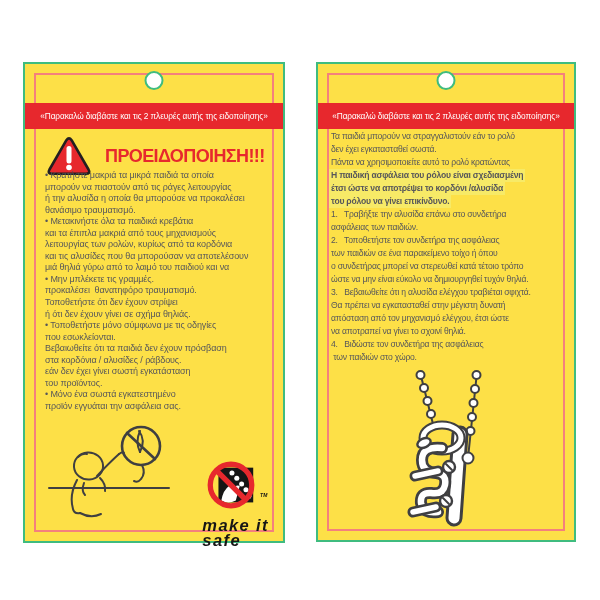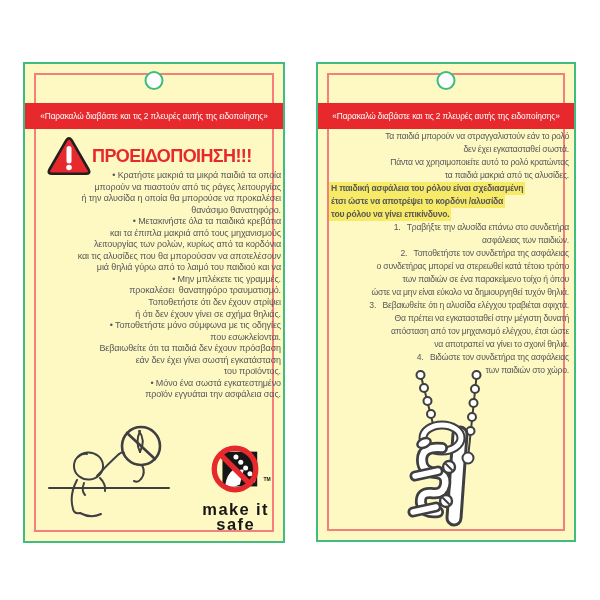--- a/index.html
+++ b/index.html
@@ -2,39 +2,39 @@
 <html style="--green: #3fbc7f; --red: #e7282d; --pink: #f4807d; --text: #57575a; --hl: #f7ea67; --ink: #3f3f41; --logo-black: #161616;"><head>
 <meta charset="utf-8">
 <style>
   :root{
     --green:#3fbc7f; --red:#e7282d; --pink:#f4807d; --text:#57575a;
     --hl:#f7ea67; --ink:#3f3f41; --logo-black:#161616;
   }
   html,body{margin:0;padding:0;background:#ffffff;}
   .canvas{position:relative;width:600px;height:600px;background:#fff;overflow:hidden;
           font-family:"Liberation Sans","DejaVu Sans",sans-serif;color:var(--text);}
-  .tag{position:absolute;border:2px solid var(--green);background:#fef9c3;box-sizing:border-box;}
+  .tag{position:absolute;border:2px solid var(--green);background:#fde047;box-sizing:border-box;}
   .tag-left{left:23px;top:62px;width:262px;height:481px;}
   .tag-right{left:316px;top:62px;width:260px;height:480px;}
   .red-frame{position:absolute;inset:9px;border:2px solid var(--pink);pointer-events:none;}
   .hole{position:absolute;left:50%;top:7px;transform:translateX(-50%);
         width:19px;height:19px;border-radius:50%;border:2.5px solid var(--green);
         background:#fff;z-index:2;box-sizing:border-box;}
   .banner{position:absolute;left:0;right:0;top:39px;height:26px;background:var(--red);
           display:flex;align-items:center;justify-content:center;z-index:3;}
   .banner span{color:#fff;font-size:8.3px;letter-spacing:-0.1px;white-space:nowrap;}
-  .warn-head{position:absolute;left:22px;top:72px;display:flex;align-items:center;gap:1px;}
+  .warn-head{position:absolute;left:22px;top:72px;display:flex;align-items:center;gap:14px;}
   .warn-title{color:var(--red);font-weight:bold;font-size:18px;letter-spacing:-0.6px;white-space:nowrap;}
   .body{position:absolute;}
-  .body .line{white-space:pre;text-align:right;}
+  .body .line{white-space:pre;}
   .body-left{left:20px;top:106px;width:236px;font-size:9px;line-height:11.55px;letter-spacing:-0.12px;}
   .body-right{left:13px;top:66px;width:238px;font-size:8.6px;line-height:13px;letter-spacing:-0.22px;}
   .line.hl{background:var(--hl);width:max-content;padding:0 2px;margin-left:-2px;font-weight:bold;}
   .child-illus{position:absolute;left:22px;top:356px;}
-  .logo{position:absolute;right:14px;top:378px;text-align:center;}
+  .logo{position:absolute;right:14px;top:394px;text-align:left;font-style:italic;}
   .logo-mark-wrap{position:relative;display:inline-block;margin-right:2px;}
   .tm{position:absolute;right:-7px;top:34px;font-size:5px;color:var(--logo-black);font-weight:bold;}
   .wm{font-weight:bold;color:var(--logo-black);font-size:16.5px;line-height:15px;letter-spacing:1.4px;}
   .tensioner{position:absolute;left:50%;top:306px;transform:translateX(-50%);}
 </style>
 </head>
 <body>
 
 <div class="canvas">
 
@@ -52,33 +52,34 @@
         <path d="M22,12.5 L22,25" stroke="#fff" stroke-width="5" stroke-linecap="round"></path>
         <circle cx="22" cy="31.5" r="2.8" fill="#fff"></circle>
       </svg>
       <span class="warn-title">ΠΡΟΕΙΔΟΠΟΙΗΣΗ!!!</span>
     </div>
 
     <div class="body body-left">
         <div class="line">• Κρατήστε μακριά τα μικρά παιδιά τα οποία</div>
         <div class="line">μπορούν να πιαστούν από τις ράγες λειτουργίας</div>
         <div class="line">ή την αλυσίδα η οποία θα μπορούσε να προκαλέσει</div>
-        <div class="line">θανάσιμο θανατηφόρο.</div>
+        <div class="line">θανάσιμο τραυματισμό.</div>
         <div class="line">• Μετακινήστε όλα τα παιδικά κρεβάτια</div>
         <div class="line">και τα έπιπλα μακριά από τους μηχανισμούς</div>
         <div class="line">λειτουργίας των ρολών, κυρίως από τα κορδόνια</div>
         <div class="line">και τις αλυσίδες που θα μπορούσαν να αποτελέσουν</div>
         <div class="line">μιά θηλιά γύρω από το λαιμό του παιδιού και να</div>
         <div class="line">• Μην μπλέκετε τις γραμμές.</div>
         <div class="line">προκαλέσει  θανατηφόρο τραυματισμό.</div>
         <div class="line">Τοποθετήστε ότι δεν έχουν στρίψει</div>
         <div class="line">ή ότι δεν έχουν γίνει σε σχήμα θηλιάς.</div>
         <div class="line">• Τοποθετήστε μόνο σύμφωνα με τις οδηγίες</div>
         <div class="line">που εσωκλείονται.</div>
         <div class="line">Βεβαιωθείτε ότι τα παιδιά δεν έχουν πρόσβαση</div>
+        <div class="line">στα κορδόνια / αλυσίδες / ράβδους.</div>
         <div class="line">εάν δεν έχει γίνει σωστή εγκατάσταση</div>
         <div class="line">του προϊόντος.</div>
         <div class="line">• Μόνο ένα σωστά εγκατεστημένο</div>
         <div class="line">προϊόν εγγυάται την ασφάλεια σας.</div>
       </div>
 
     <svg class="child-illus" width="162" height="104" viewBox="0 0 162 104" fill="none" stroke="var(--ink)" stroke-width="2" stroke-linecap="round" stroke-linejoin="round">
 
       <path d="M2,68 H122"></path>
 
@@ -124,29 +125,28 @@
     <div class="hole"></div>
 
     <div class="banner">
       <span>«Παρακαλώ διαβάστε και τις 2 πλευρές αυτής της ειδοποίησης»</span>
     </div>
 
     <div class="body body-right">
         <div class="line">Τα παιδιά μπορούν να στραγγαλιστούν εάν το ρολό</div>
         <div class="line">δεν έχει εγκατασταθεί σωστά.</div>
         <div class="line">Πάντα να χρησιμοποιείτε αυτό το ρολό κρατώντας</div>
-        <div class="line">τα παιδιά μακριά από τις αλυσίδες.</div>
         <div class="line hl">Η παιδική ασφάλεια του ρόλου είναι σχεδιασμένη</div>
         <div class="line hl">έτσι ώστε να αποτρέψει το κορδόνι /αλυσίδα</div>
         <div class="line hl">του ρόλου να γίνει επικίνδυνο.</div>
         <div class="line">1.   Τραβήξτε την αλυσίδα επάνω στο συνδετήρα</div>
         <div class="line">ασφάλειας των παιδιών.</div>
         <div class="line">2.   Τοποθετήστε τον συνδετήρα της ασφάλειας</div>
+        <div class="line">των παιδιών σε ένα παρακείμενο τοίχο ή όπου</div>
         <div class="line">ο συνδετήρας μπορεί να στερεωθεί κατά τέτοιο τρόπο</div>
-        <div class="line">των παιδιών σε ένα παρακείμενο τοίχο ή όπου</div>
         <div class="line">ώστε να μην είναι εύκολο να δημιουργηθεί τυχόν θηλιά.</div>
         <div class="line">3.   Βεβαιωθείτε ότι η αλυσίδα ελέγχου τραβιέται σφιχτά.</div>
         <div class="line">Θα πρέπει να εγκατασταθεί στην μέγιστη δυνατή</div>
         <div class="line">απόσταση από τον μηχανισμό ελέγχου, έτσι ώστε</div>
         <div class="line">να αποτραπεί να γίνει το σχοινί θηλιά.</div>
         <div class="line">4.   Βιδώστε τον συνδετήρα της ασφάλειας</div>
         <div class="line"> των παιδιών στο χώρο.</div>
       </div>
 
     <svg class="tensioner" width="112" height="168" viewBox="0 0 112 168" fill="none" stroke-linecap="round" stroke-linejoin="round">

